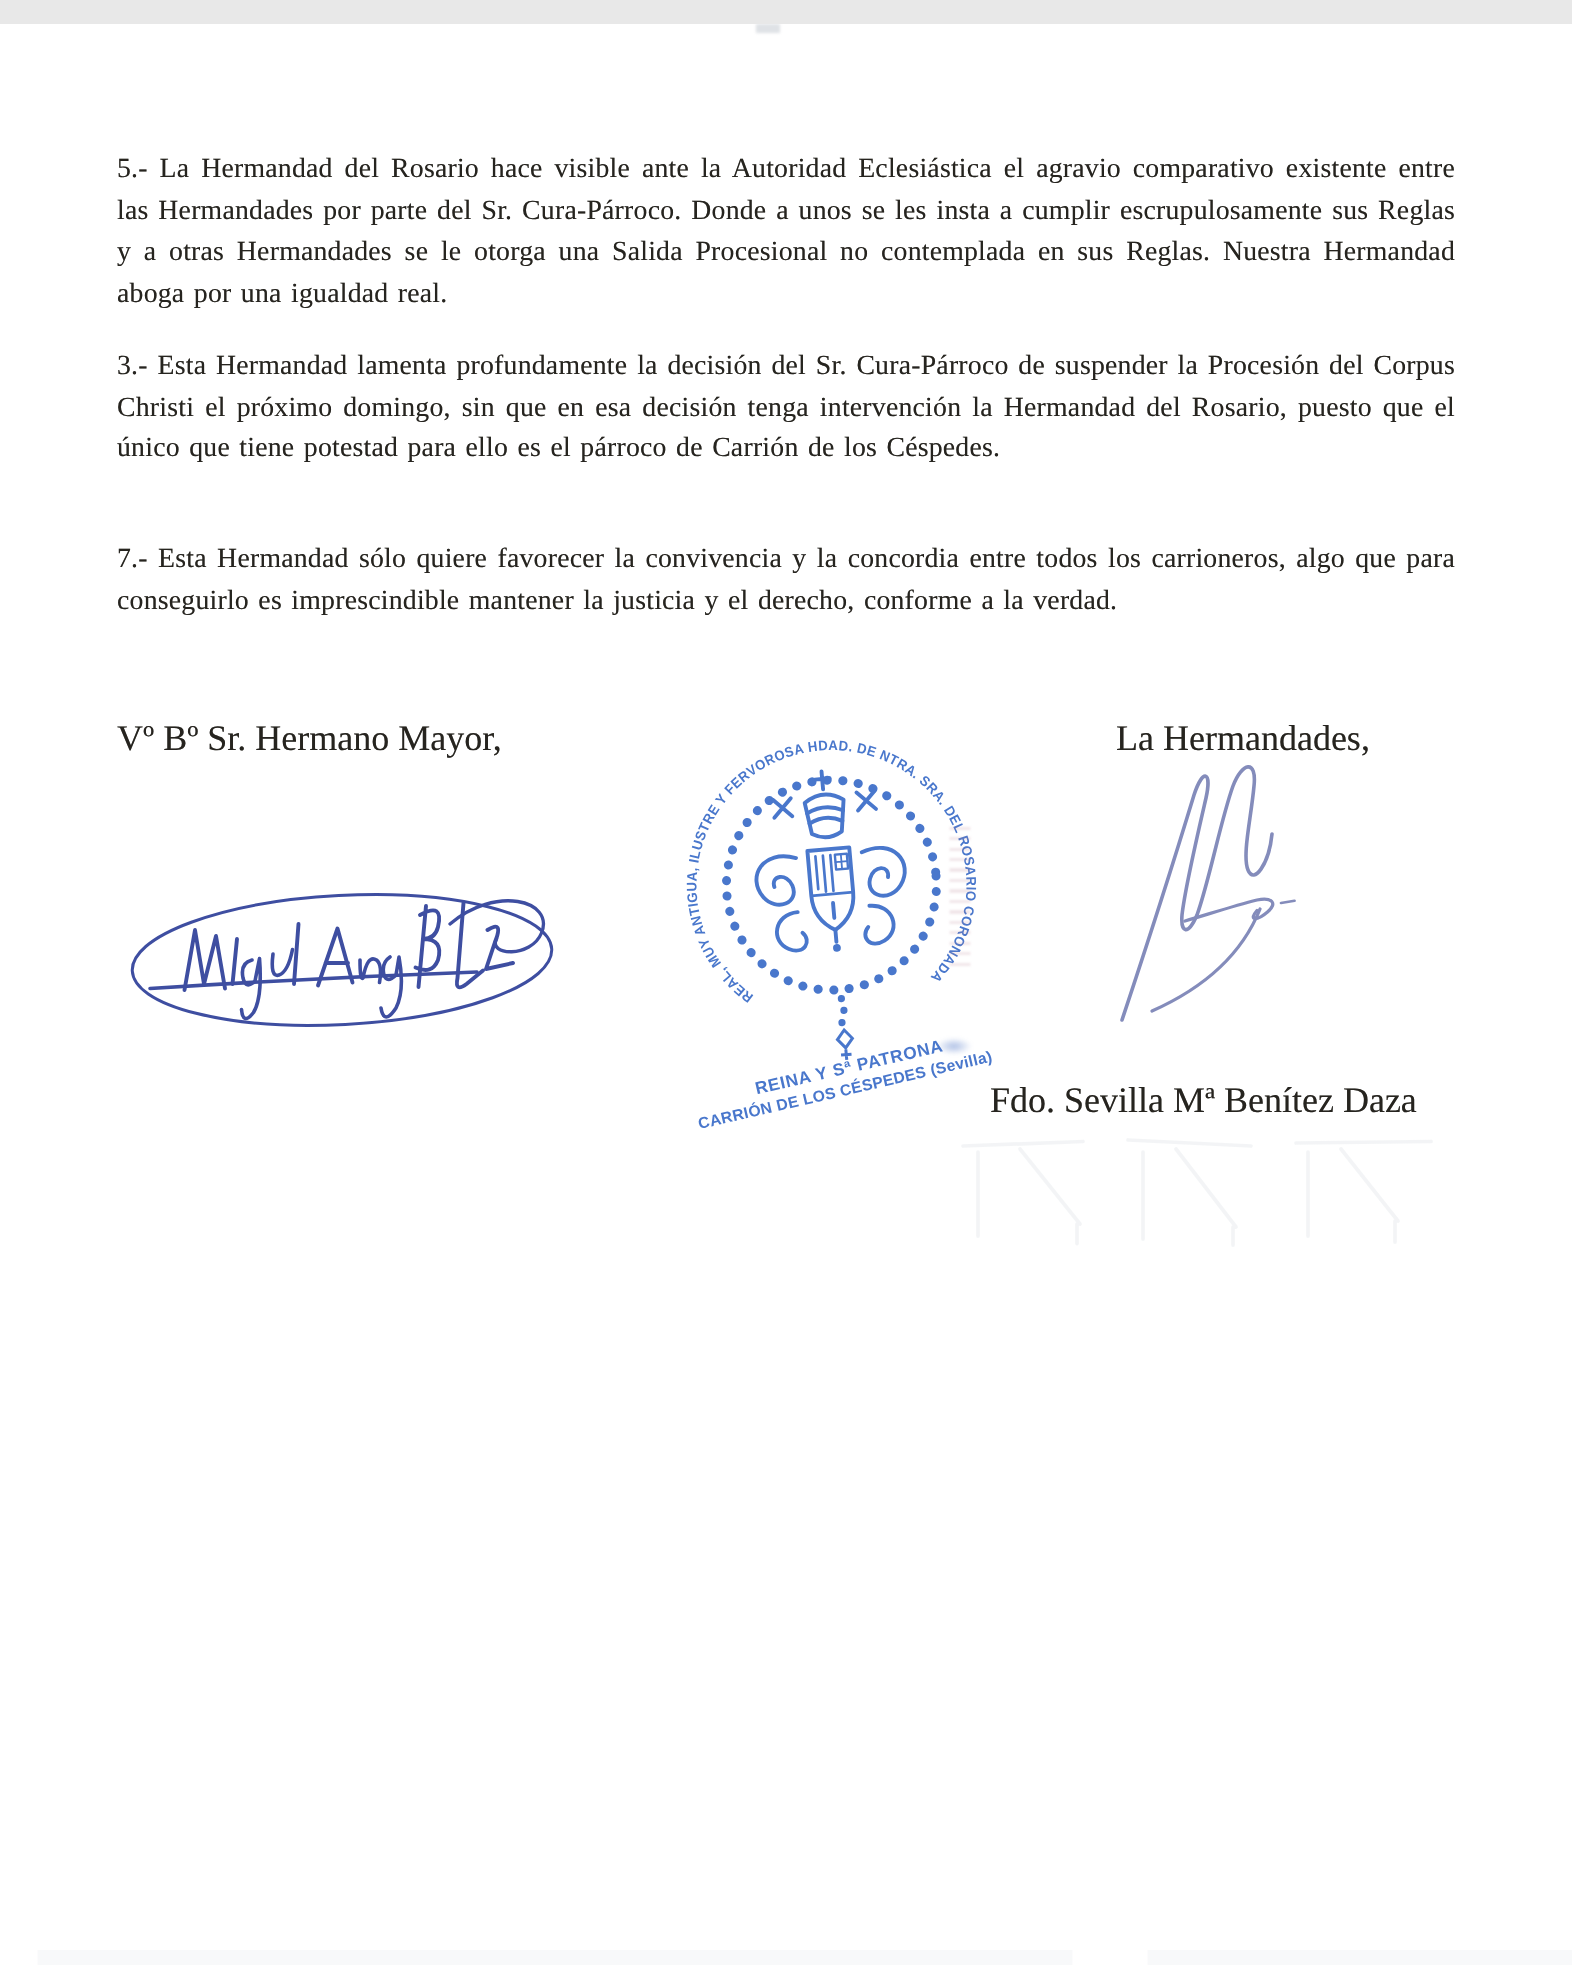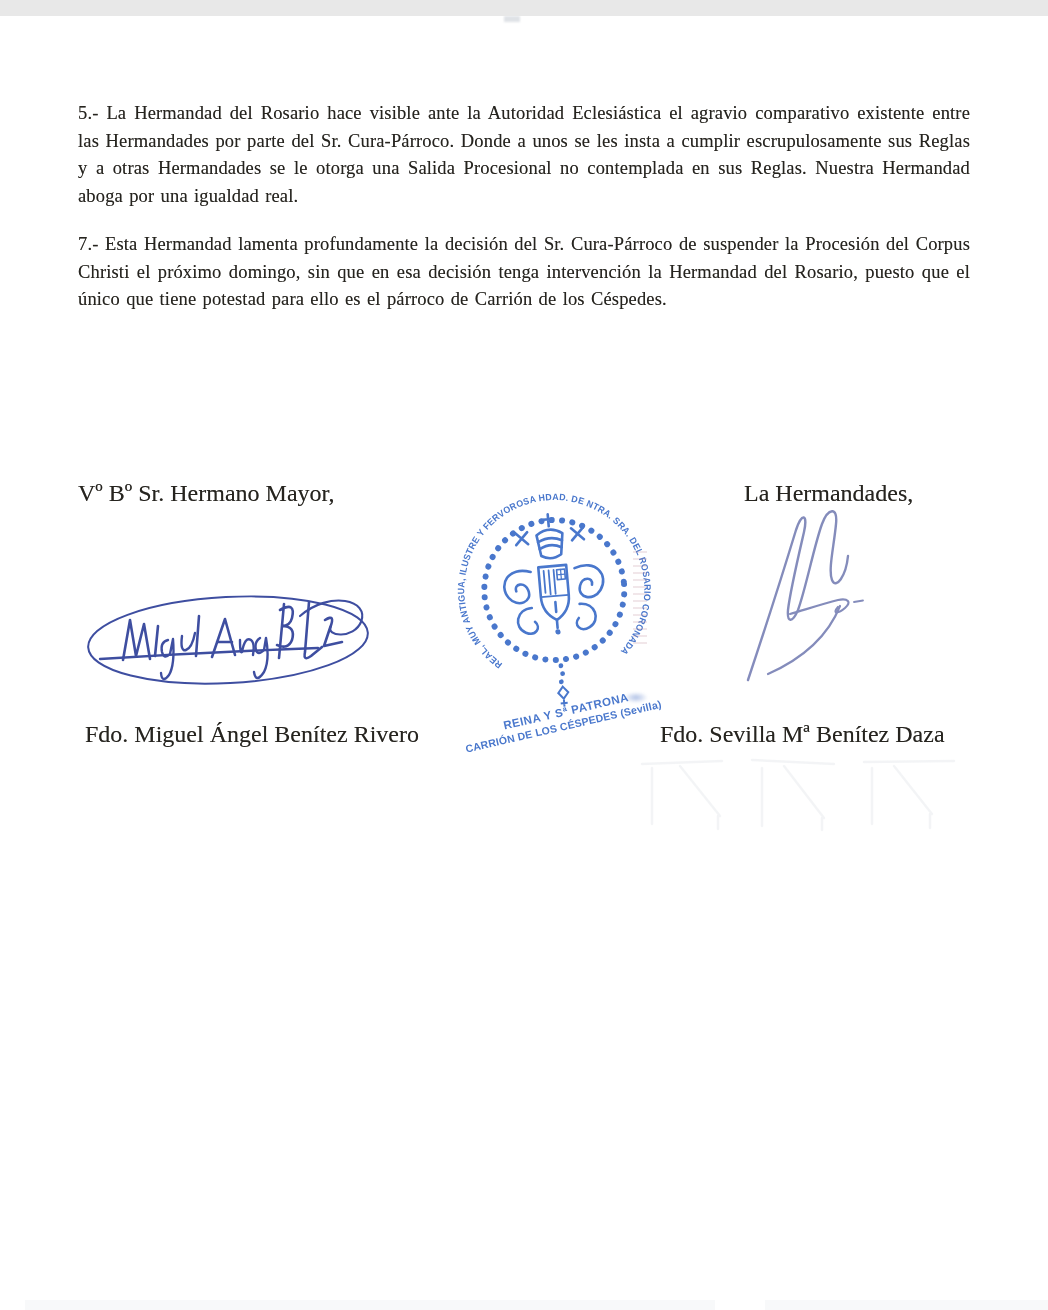--- a/index.html
+++ b/index.html
@@ -58,21 +58,22 @@
   .artifact-hairline{position:absolute;left:0;top:1301px;width:1048px;height:2px;background:rgba(120,130,140,0.12);}
   .artifact-speck{position:absolute;left:7px;top:1296px;width:7px;height:3px;background:rgba(60,70,80,0.22);filter:blur(0.5px);}
   .artifact-topmark{position:absolute;left:504px;top:0;width:16px;height:6px;background:rgba(150,160,172,0.30);filter:blur(1px);}
 </style>
 </head>
 <body>
 
 <div class="page">
 
   <p class="para" id="p5">5.- La Hermandad del Rosario hace visible ante la Autoridad Eclesiástica el agravio comparativo existente entre las Hermandades por parte del Sr. Cura-Párroco. Donde a unos se les insta a cumplir escrupulosamente sus Reglas y a otras Hermandades se le otorga una Salida Procesional no contemplada en sus Reglas. Nuestra Hermandad aboga por una igualdad real.</p>
-  <p class="para" id="p6">7.- Esta Hermandad lamenta profundamente la decisión del Sr. Cura-Párroco de suspender la Procesión del Corpus Christi el próximo domingo, sin que en esa decisión tenga intervención la Hermandad del Rosario, puesto que el único que tiene potestad para ello es el párroco de Carrión de los Céspedes.</p>
+  <p class="para" id="p6">3.- Esta Hermandad lamenta profundamente la decisión del Sr. Cura-Párroco de suspender la Procesión del Corpus Christi el próximo domingo, sin que en esa decisión tenga intervención la Hermandad del Rosario, puesto que el único que tiene potestad para ello es el párroco de Carrión de los Céspedes.</p>
+  <p class="para" id="p7">7.- Esta Hermandad sólo quiere favorecer la convivencia y la concordia entre todos los carrioneros, algo que para conseguirlo es imprescindible mantener la justicia y el derecho, conforme a la verdad.</p>
 
   <div class="label signoff-left">Vº Bº Sr. Hermano Mayor,</div>
   <div class="label signoff-right">La Hermandades,</div>
 
   <svg class="sig-left" width="300" height="135" viewBox="0 0 300 135">
     <g fill="none" stroke="#2e3f99" stroke-linecap="round" stroke-linejoin="round" opacity="0.92">
       <ellipse cx="150" cy="76" rx="140" ry="43" stroke-width="2" transform="rotate(-3 150 76)"></ellipse>
       <path d="M22 95 Q130 88 240 84" stroke-width="2.4"></path>
       <path d="M45 96 L52 56 L58 92 L66 60 L72 95" stroke-width="2.6"></path>
       <path d="M80 62 l-3 30" stroke-width="2.6"></path>
@@ -132,21 +133,20 @@
 
   <svg class="sig-right" width="135" height="182" viewBox="0 0 135 182">
     <g fill="none" stroke="#7e86b8" stroke-linecap="round" stroke-linejoin="round" opacity="0.95">
       <path stroke-width="2.4" d="M6 176 C20 134 40 72 54 26 C60 8 66 10 62 28 C56 54 48 88 46 106 C45 118 50 120 56 106 C64 84 72 42 80 20 C86 4 96 2 94 20 C92 42 86 66 90 76 C94 86 104 72 106 52"></path>
       <path stroke-width="2.2" d="M48 110 C62 106 80 100 96 96 C106 94 110 98 103 104 C96 110 90 110 96 103"></path>
       <path stroke-width="2.2" d="M98 102 C86 132 62 154 26 170"></path>
       <path stroke-width="1.8" d="M112 98 l9 -1.5"></path>
     </g>
   </svg>
 
-  <div class="label fdo-left">Fdo. Miguel Ángel Benítez Rivero</div>
   <div class="label fdo-right">Fdo. Sevilla Mª Benítez Daza</div>
 
   <div class="artifact-vtext"></div>
   <div class="artifact-smudge"></div>
   <svg class="artifact-ghosts" width="380" height="82" viewBox="0 0 380 82">
     <g fill="none" stroke="#aeb9c2" stroke-width="2.5" opacity="0.14" stroke-linecap="round">
       <path d="M20 10 L100 7"></path>
         <path d="M130 6 L212 10"></path>
         <path d="M242 8 L332 7"></path>
       <path d="M58 12 L98 62 M96 62 V75"></path>

